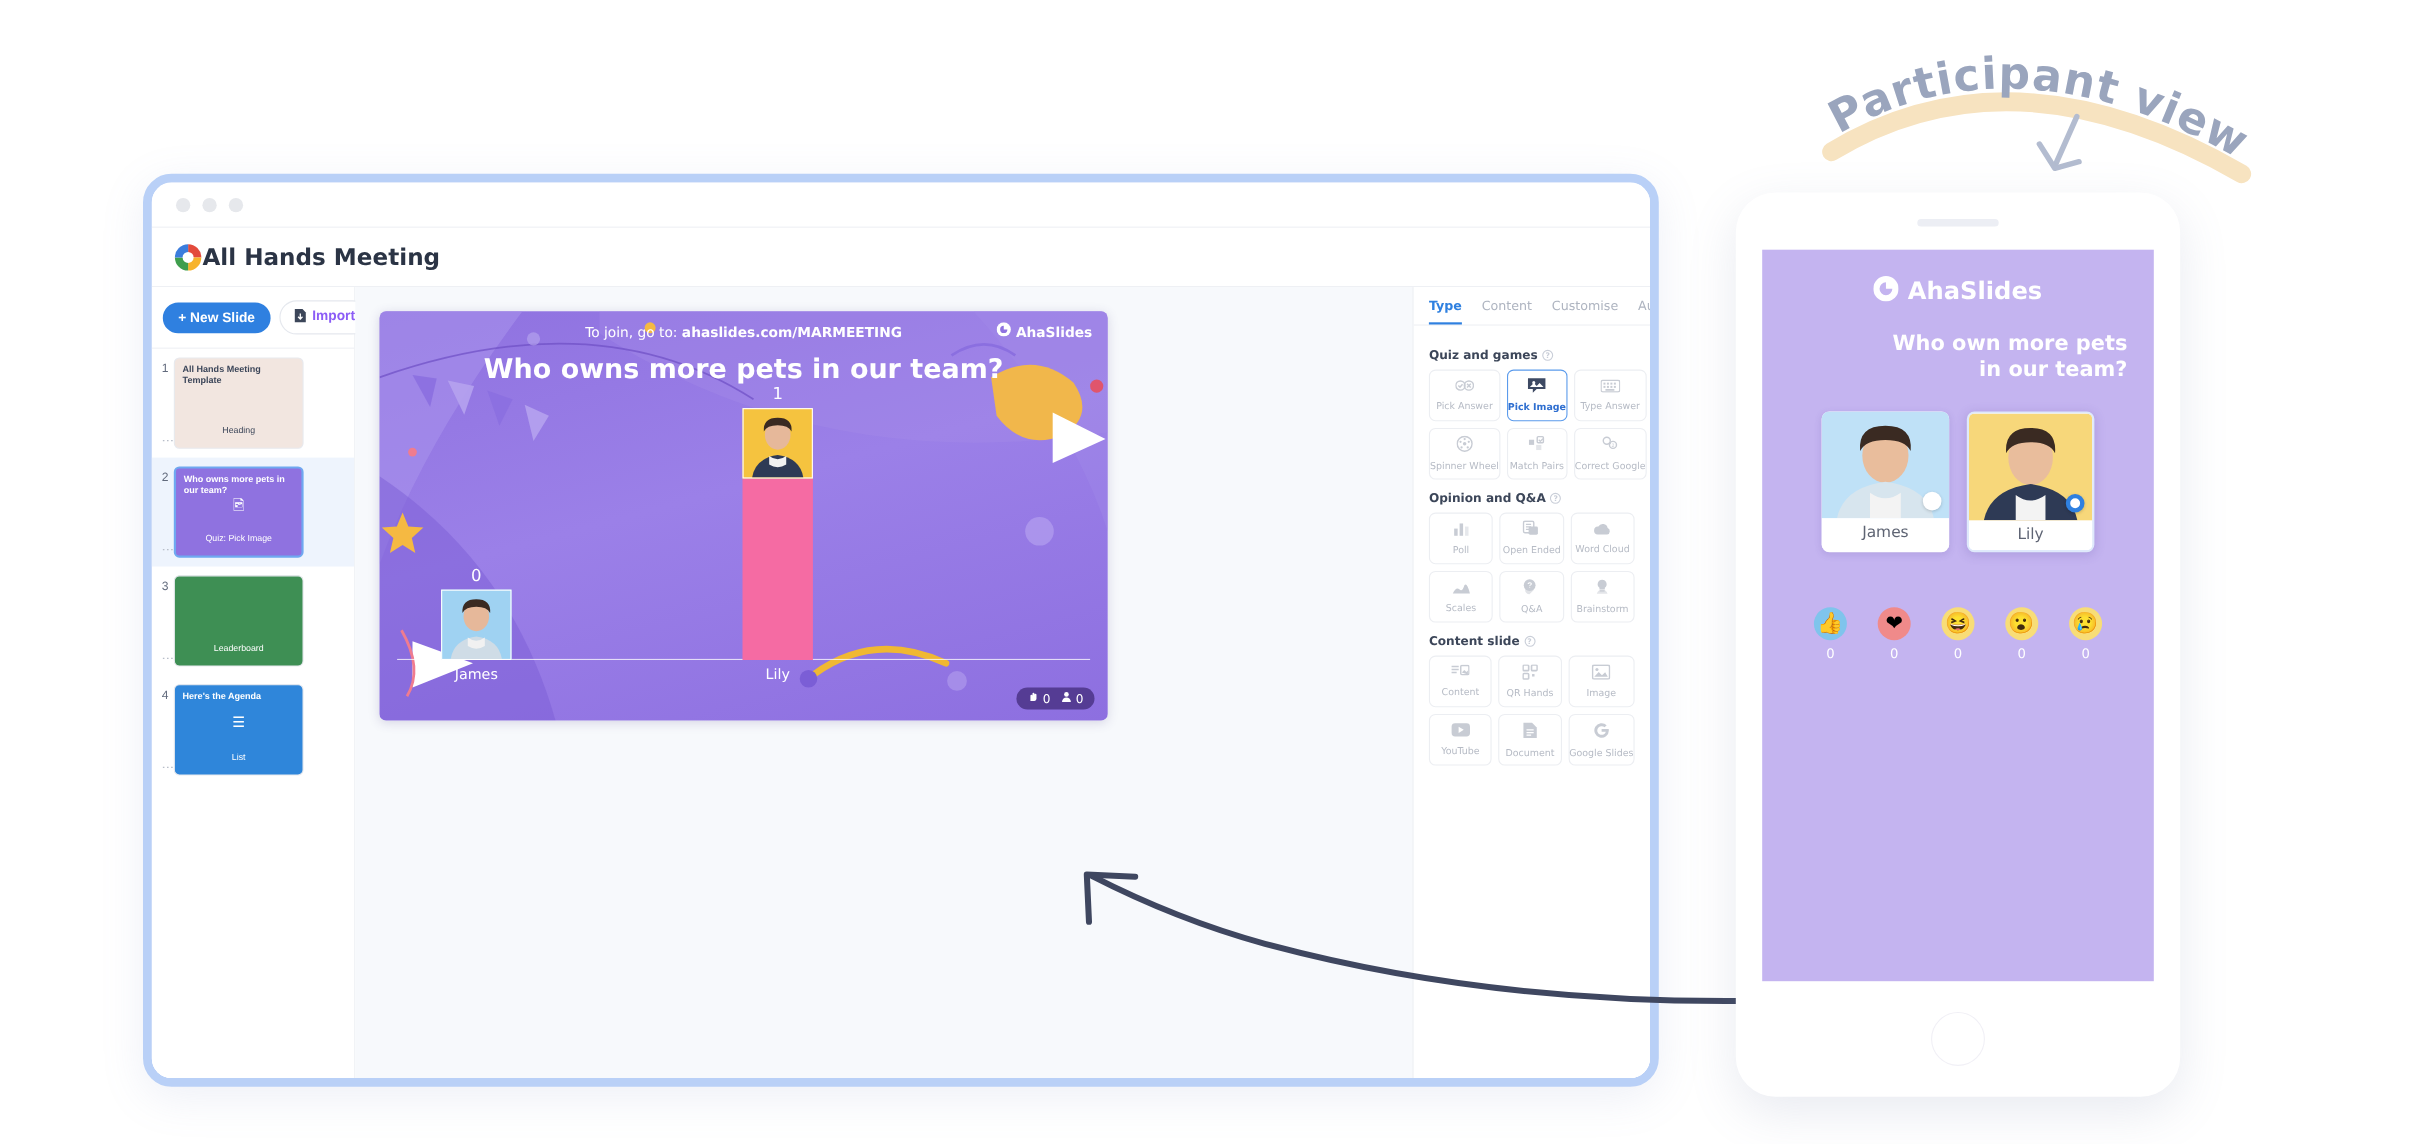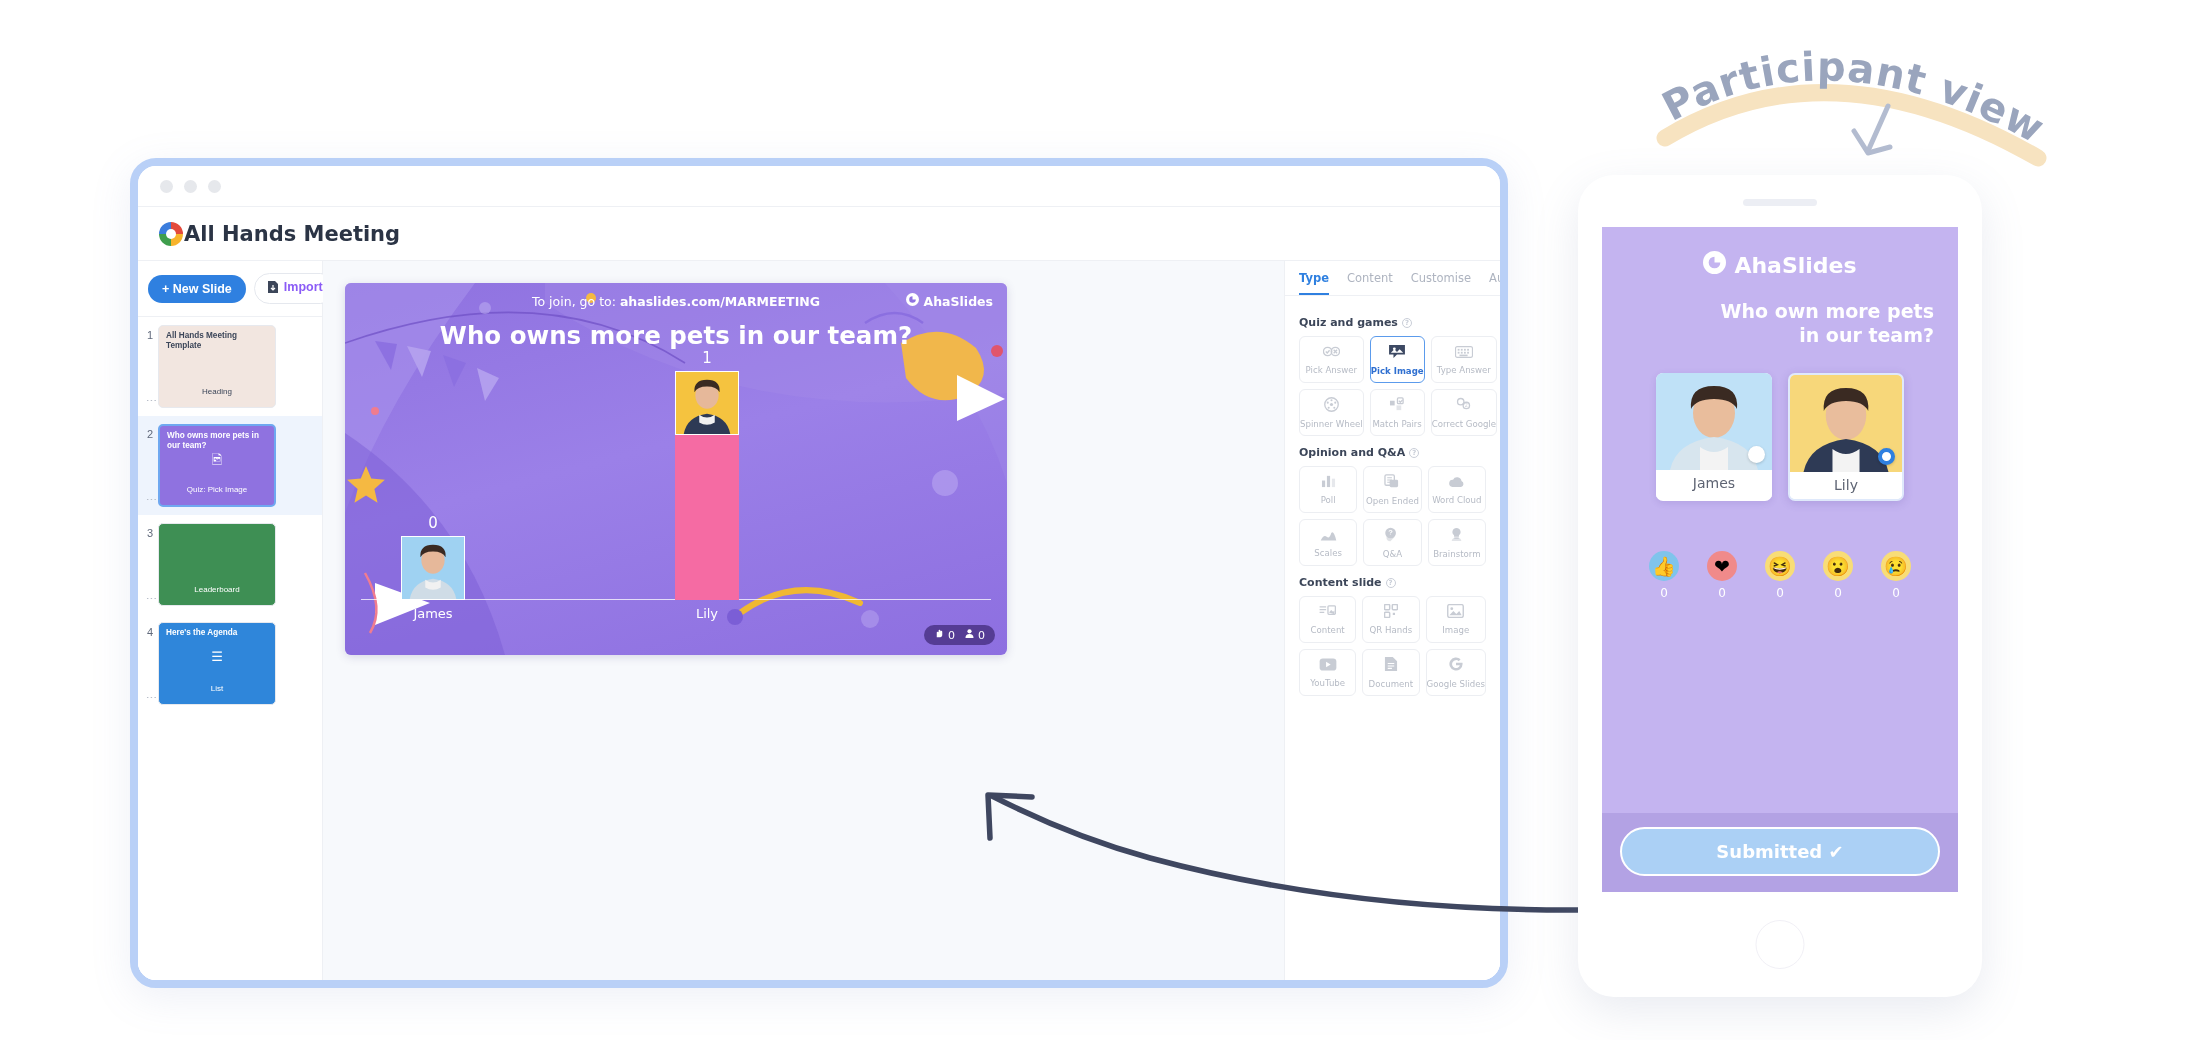--- a/index.html
+++ b/index.html
@@ -813,21 +813,15 @@
         </div>
         <div class="react">
           <div class="react-emoji" style="background:#f8dd77">😮</div>
           <div class="react-count">0</div>
         </div>
         <div class="react">
           <div class="react-emoji" style="background:#f8dd77">😢</div>
           <div class="react-count">0</div>
         </div>
       </div>
-    <div id="ph-footer">
-      <div id="submitted-btn">
-        <span>Submitted</span>
-        <span> ✔</span>
-      </div>
-    </div>
   </div>
   <div id="phone-home"></div>
 </div>
 
 </body></html>

